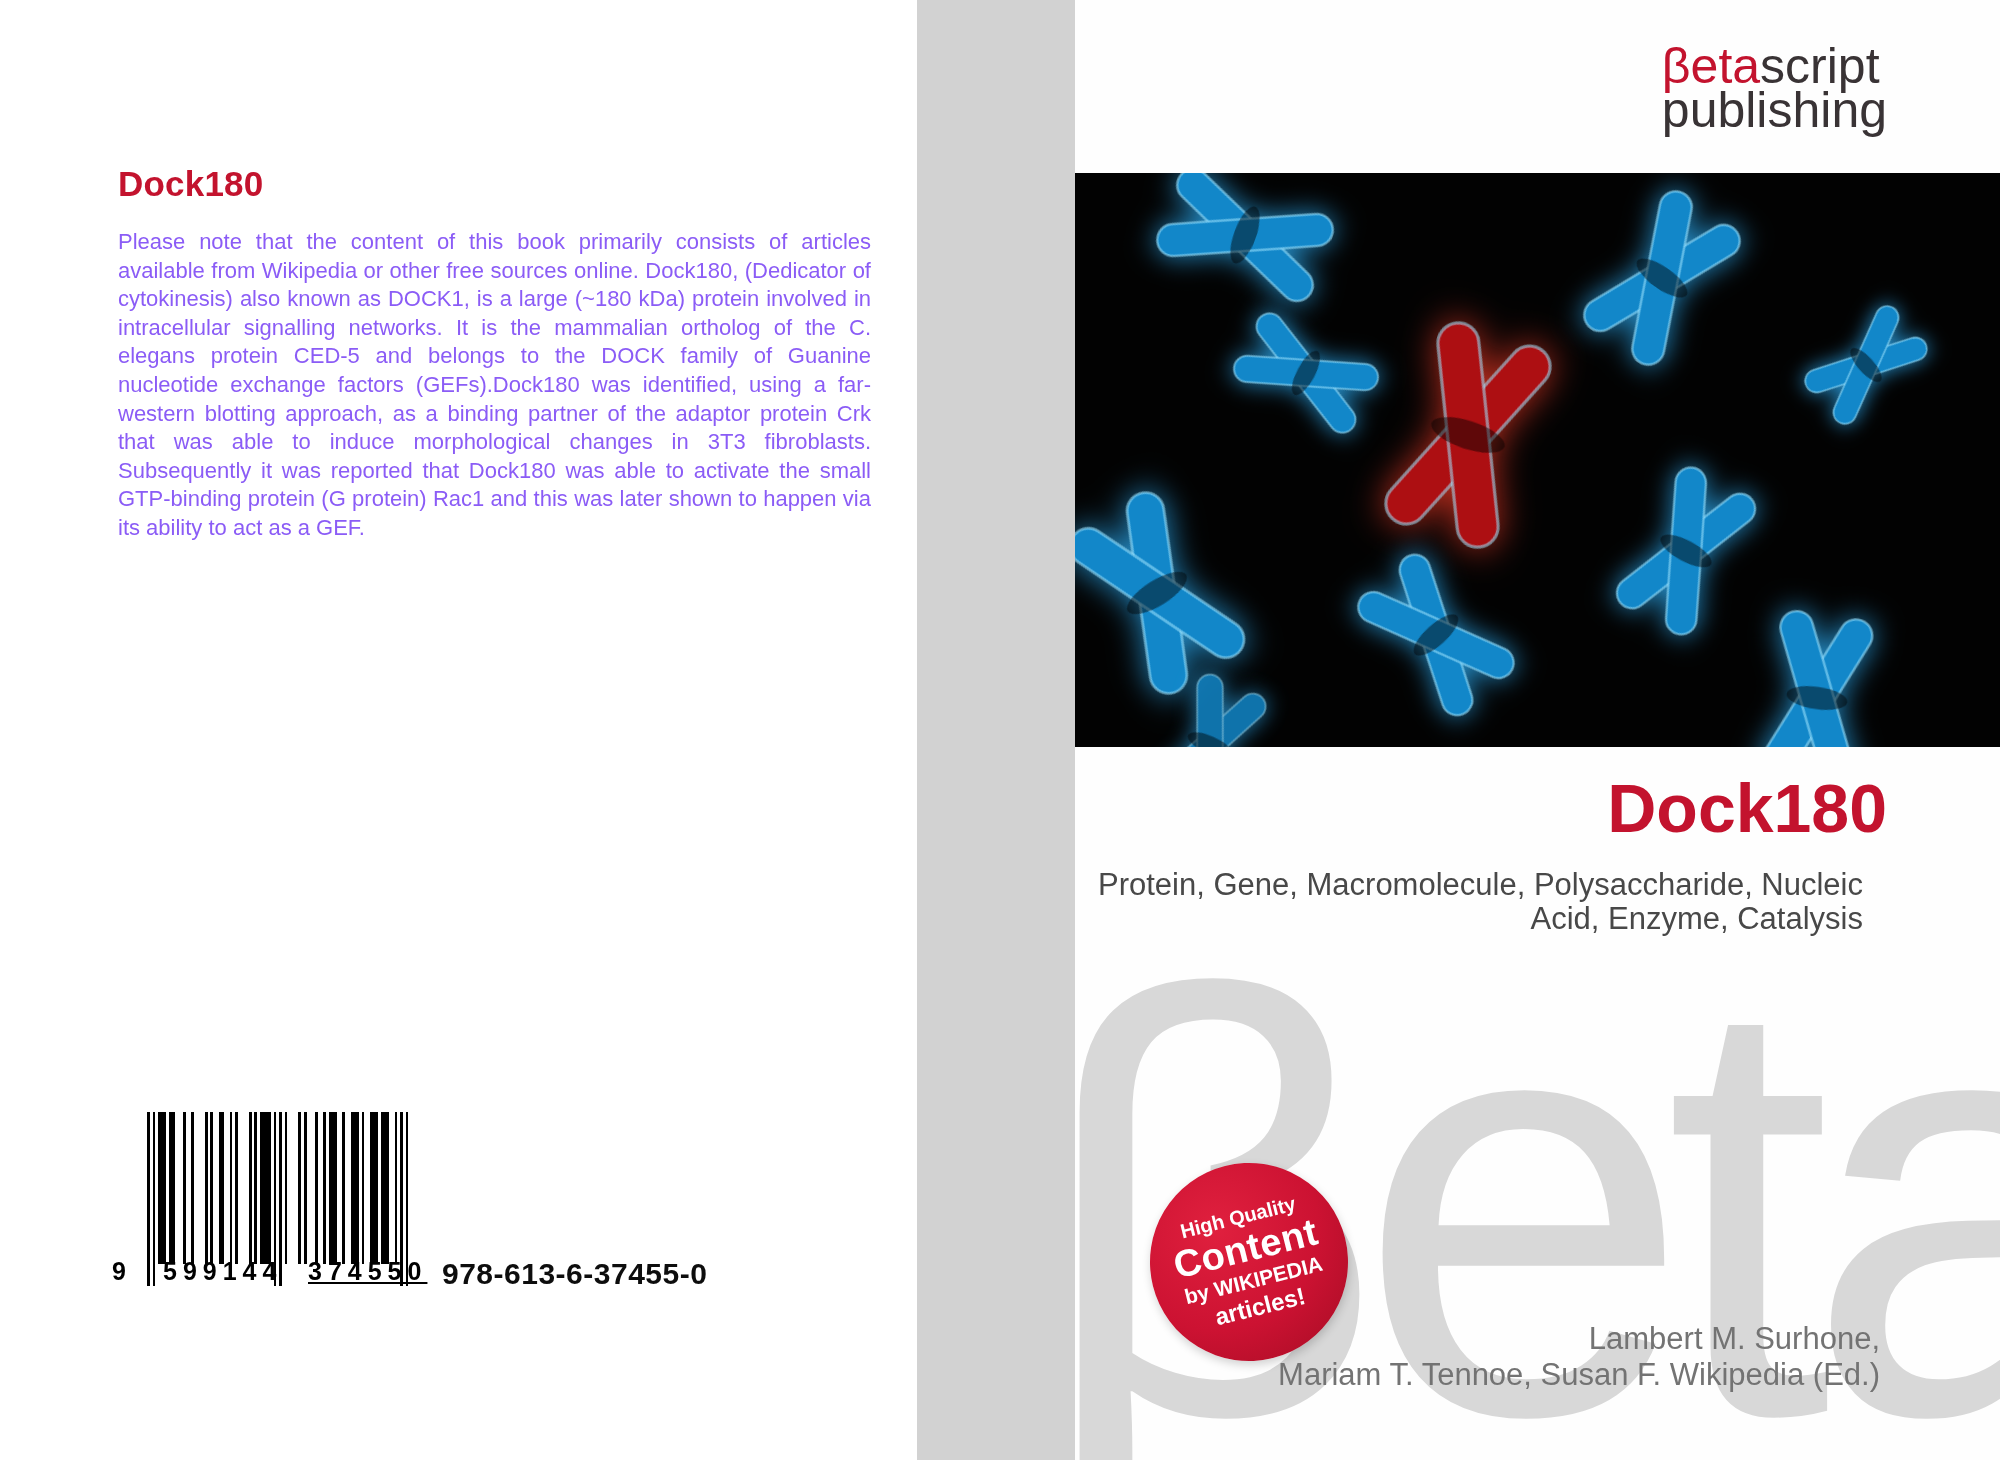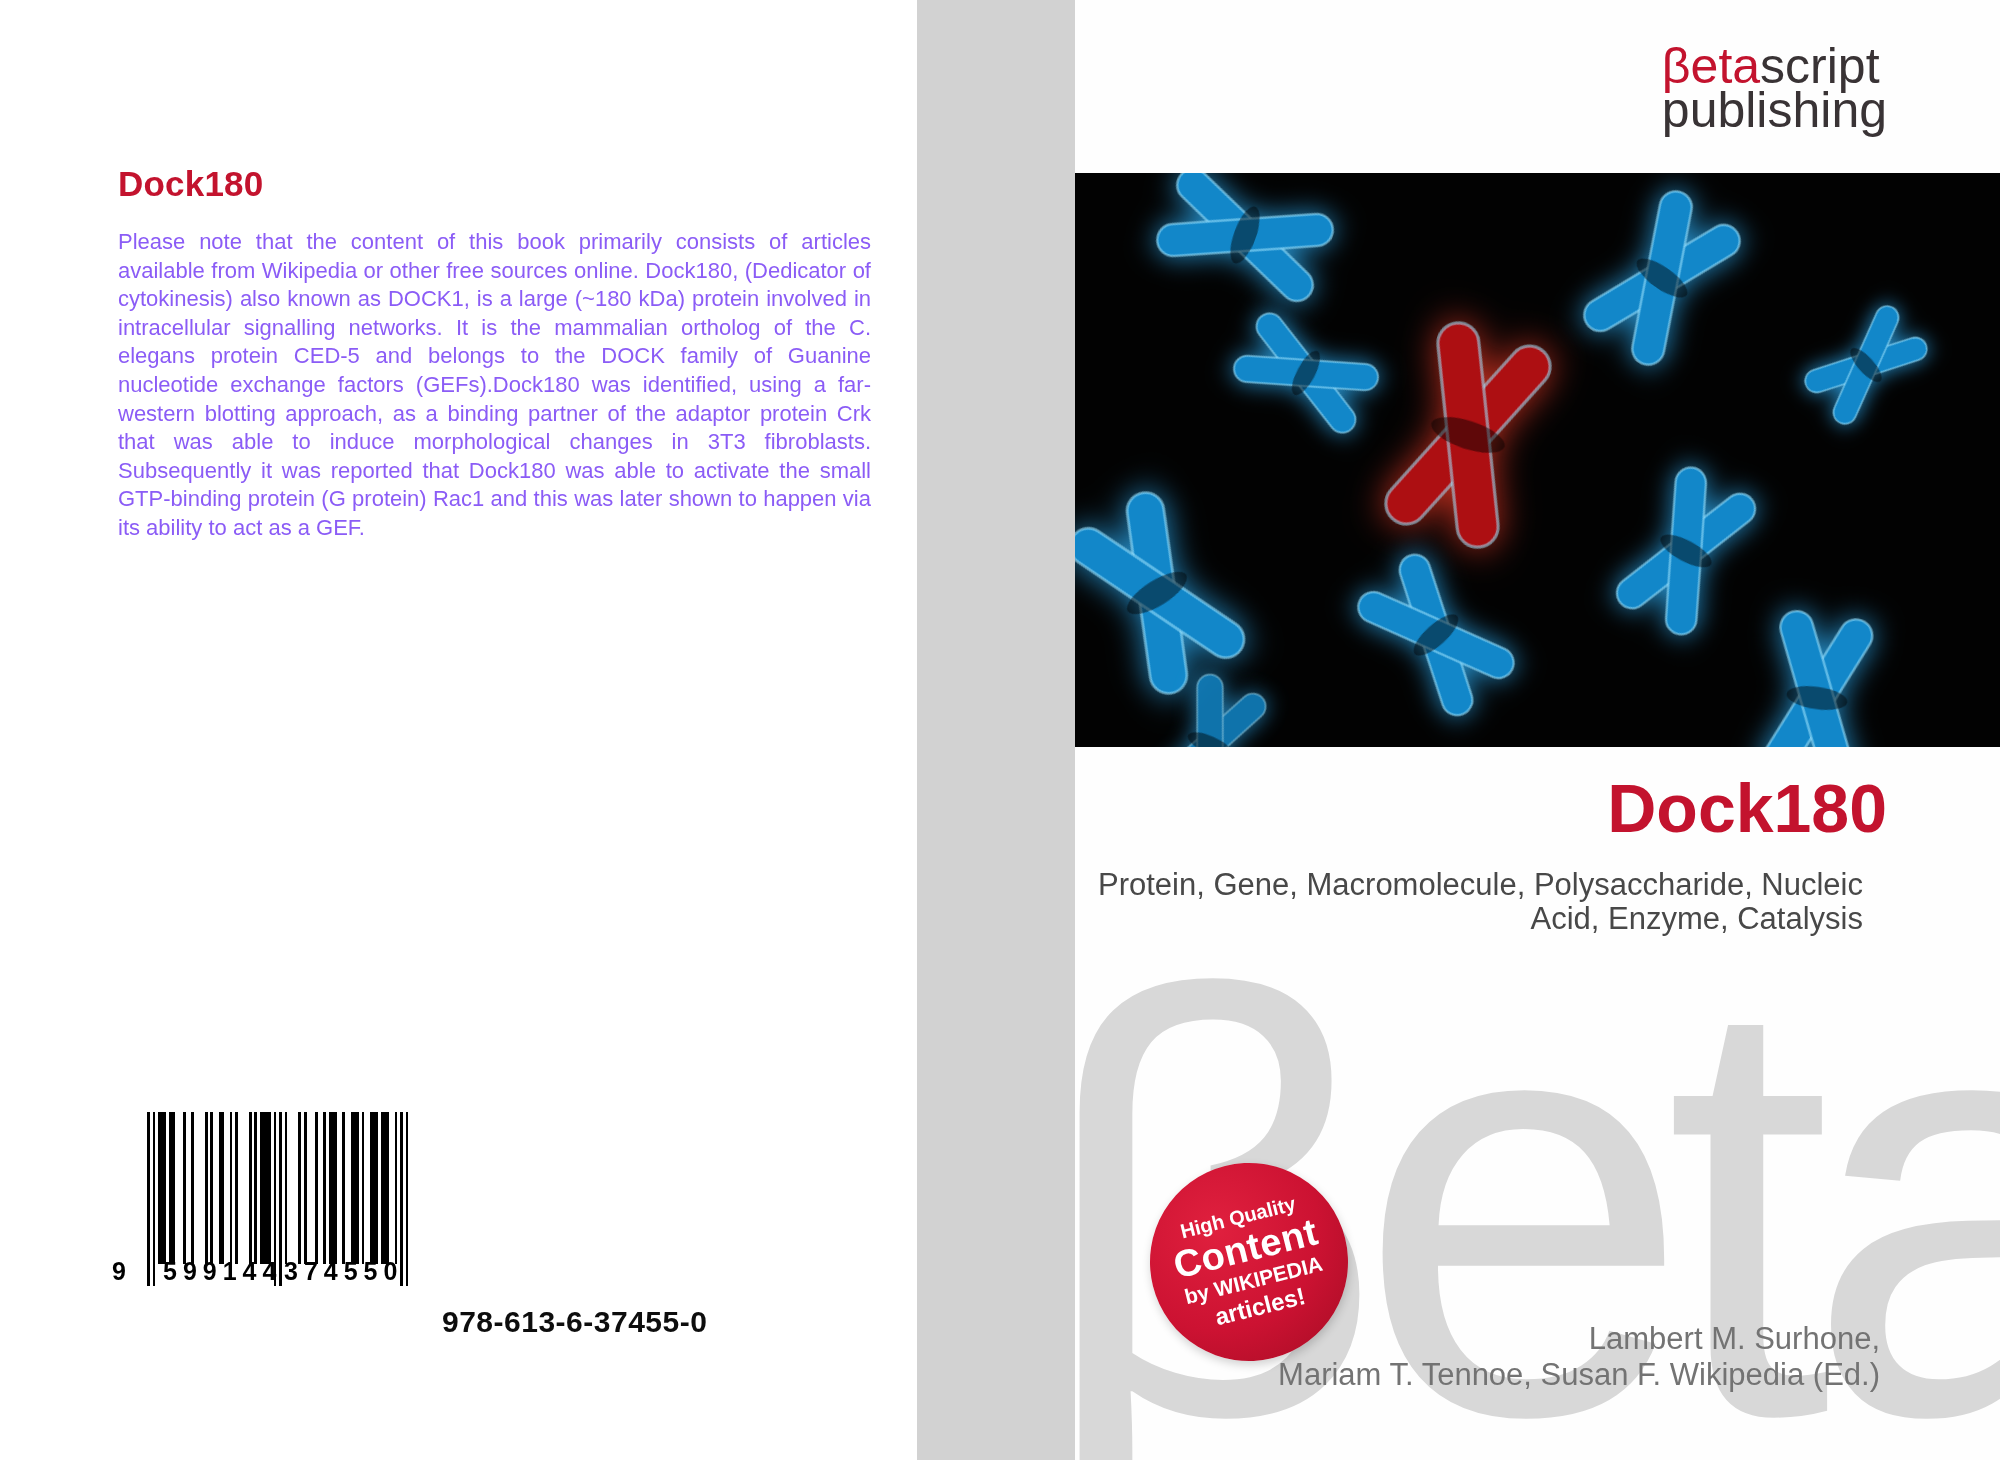--- a/index.html
+++ b/index.html
@@ -20,24 +20,24 @@
   }
   
   .barcode{position:absolute;left:147px;top:1112px;width:262px;height:176px;}
   .barcode .bars{position:absolute;left:0;top:0;height:176px;display:flex;}
   .barcode .bar{width:2.75px;height:152px;}
   .barcode .bar.on{background:#000;}
   .barcode .bar.guard{height:174px;}
   .barcode-digits{position:absolute;top:1257px;font-size:25px;font-weight:700;color:#000;}
   .bd-first{left:112px;}
   .bd-g1{left:163px;width:110px;text-align:center;letter-spacing:6px;}
-  .bd-g2{left:284px;width:110px;text-align:left;letter-spacing:6px;}
+  .bd-g2{left:308px;width:110px;text-align:left;letter-spacing:6px;text-decoration:underline;}
   .isbn{
     position:absolute;left:442px;top:1257px;font-size:30px;font-weight:700;
-    color:#0d0d0d;letter-spacing:.5px;margin-top:48px;
+    color:#0d0d0d;letter-spacing:.5px;
   }
   
   .spine{position:absolute;left:917px;top:0;width:158px;height:1460px;background:#d2d2d2;}
   
   .front-cover{position:absolute;left:1075px;top:0;width:925px;height:1460px;background:#fefefe;}
   .watermark{
     position:absolute;left:1038px;top:905px;z-index:1;
     font-size:600px;line-height:1;font-weight:400;letter-spacing:-26px;
     color:#d8d8d8;white-space:nowrap;user-select:none;
   }

